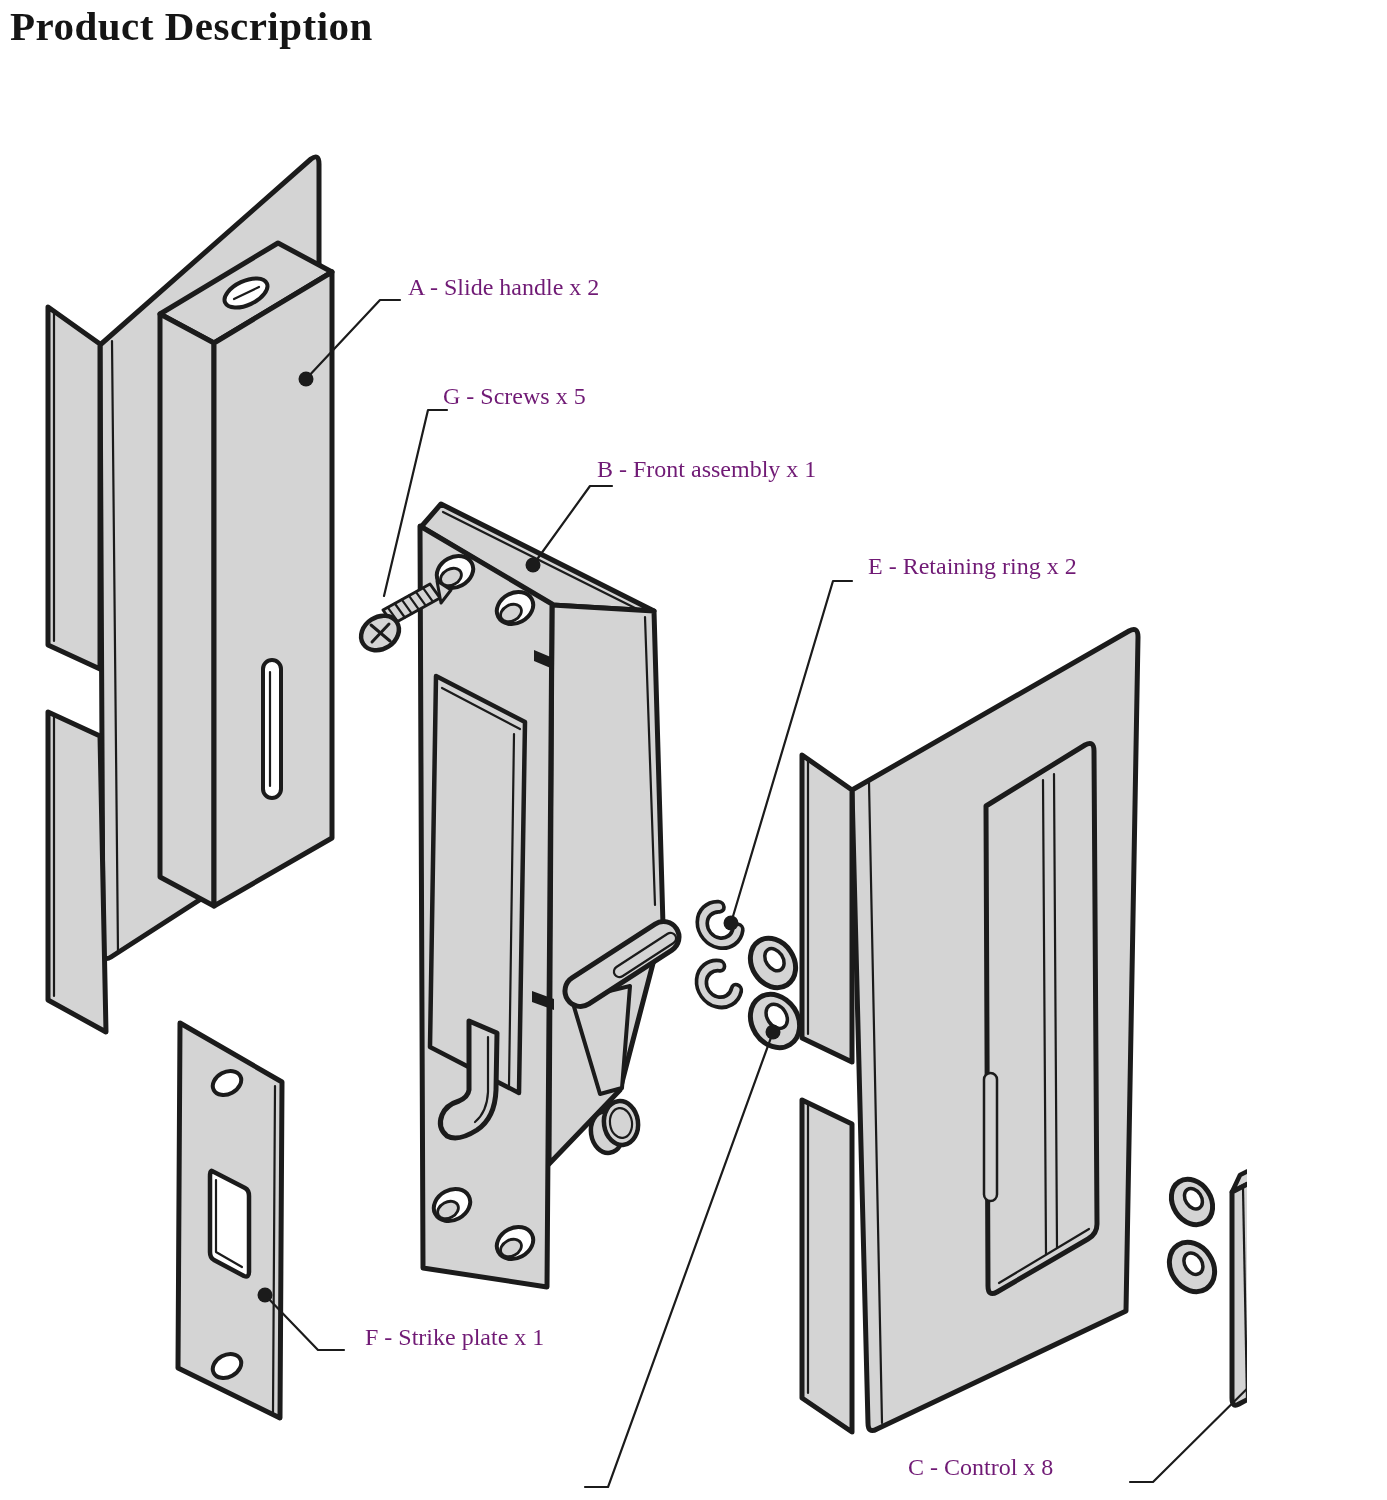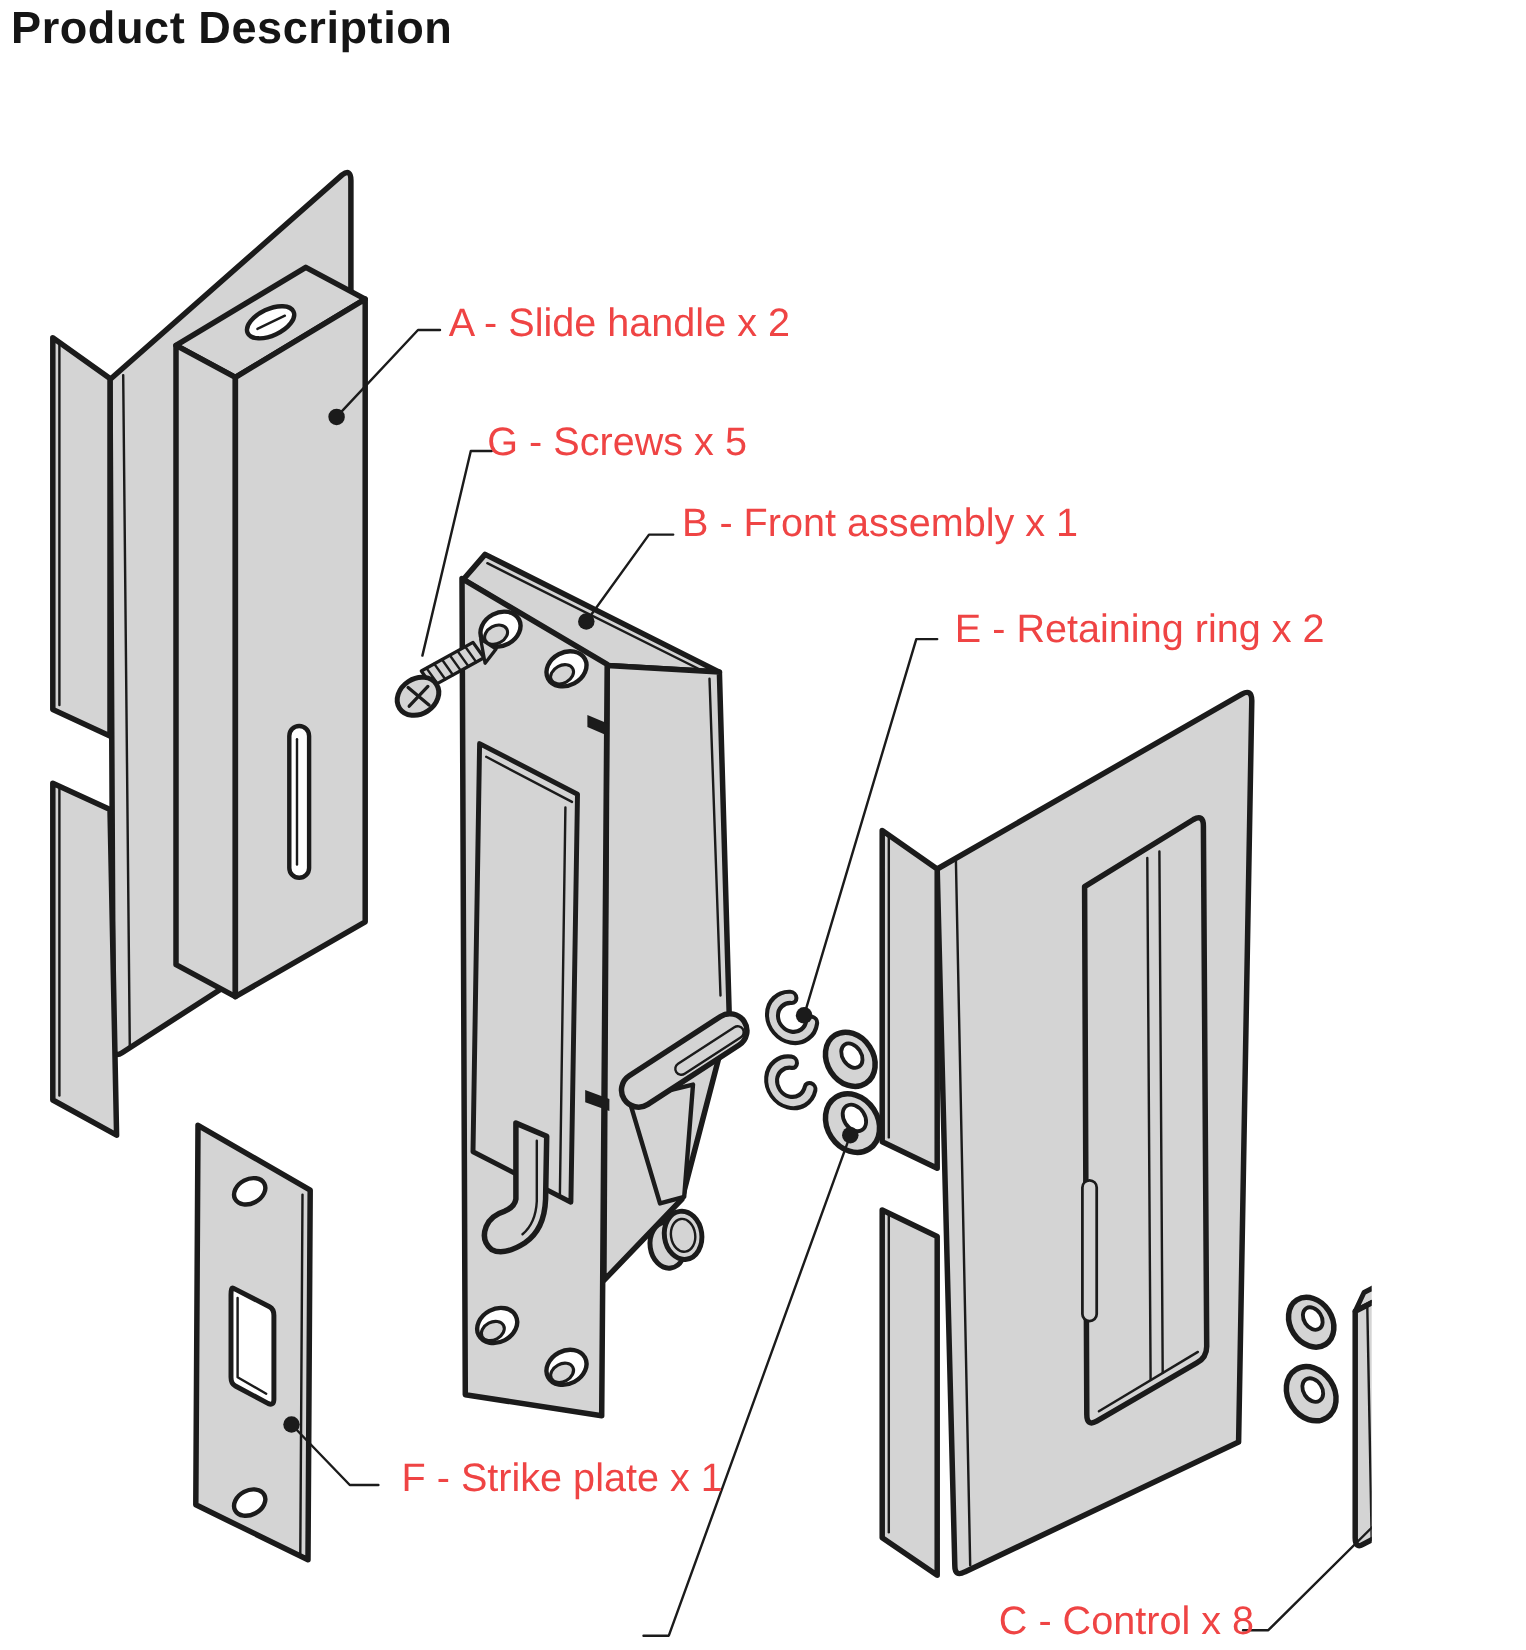--- a/index.html
+++ b/index.html
@@ -1,20 +1,20 @@
 <!DOCTYPE html>
 <html><head>
 <meta charset="utf-8">
 <style>
   html,body{margin:0;padding:0;background:#fff;}
   #stage{position:relative;width:1247px;height:1500px;background:#fff;overflow:hidden;
-         font-family:Liberation Sans, sans-serif;text-align:center;}
+         font-family:Liberation Serif, serif;text-align:center;}
   #page-title{position:absolute;left:10px;top:2px;font-size:41px;font-weight:bold;
               color:#151515;letter-spacing:0.5px;}
-  .part-label{position:absolute;font-size:36px;color:#ef4444;white-space:nowrap;line-height:1;}
+  .part-label{position:absolute;font-size:24px;color:#701a75;white-space:nowrap;line-height:1;}
   svg{position:absolute;left:0;top:0;}
   .ln{stroke:#1b1b1b;fill:none;}
   .fillg{fill:#d4d4d4;stroke:#1b1b1b;}
   .white{fill:#ffffff;stroke:#1b1b1b;}
   .thin{stroke:#1b1b1b;fill:none;stroke-width:2.2;}
   .leader{stroke:#1b1b1b;stroke-width:2.2;fill:none;}
   .dot{fill:#1b1b1b;stroke:none;}
   .solid{fill:#1b1b1b;stroke:none;}
 </style>
 </head>
@@ -169,18 +169,18 @@
         <circle class="dot" cx="773" cy="1032" r="7.5"></circle>
         <path class="leader" d="M1268,1368 L1153,1482 L1130,1482"></path>
         <circle class="dot" cx="1268" cy="1368" r="7.5"></circle>
       </g>
 
     </g>
   </svg>
 
   <div class="part-label" style="left:408px;top:275px;">A - Slide handle x 2</div>
   <div class="part-label" style="left:443px;top:384px;">G - Screws x 5</div>
-  <div class="part-label" style="left:620px;top:457px;">B - Front assembly x 1</div>
+  <div class="part-label" style="left:597px;top:457px;">B - Front assembly x 1</div>
   <div class="part-label" style="left:868px;top:554px;">E - Retaining ring x 2</div>
   <div class="part-label" style="left:353px;top:1325px;margin-left:12px;">F - Strike plate x 1</div>
   <div class="part-label" style="left:908px;top:1455px;">C - Control x 8</div>
 
 </div>
 
 </body></html>

